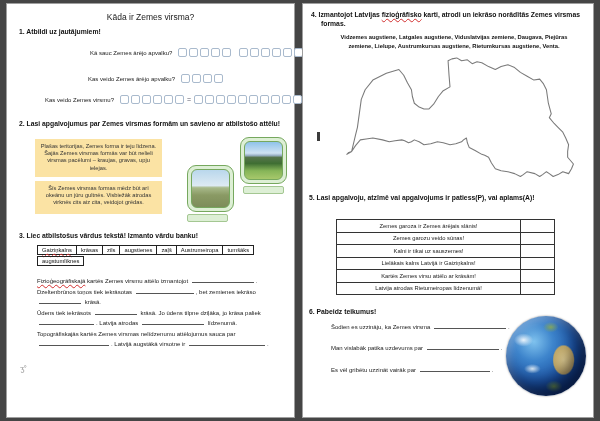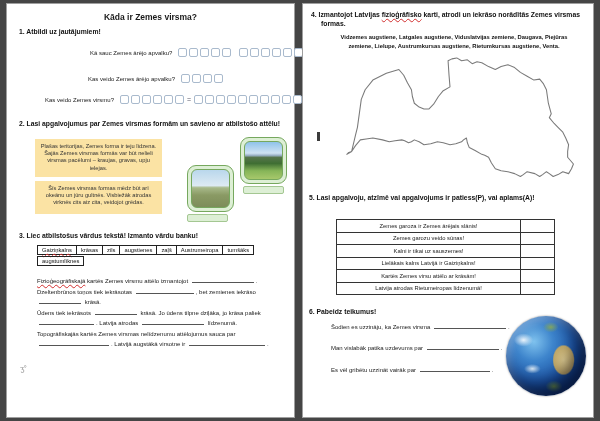--- a/index.html
+++ b/index.html
@@ -3,21 +3,21 @@
 <meta charset="utf-8">
 <style>
   * { margin:0; padding:0; box-sizing:border-box; }
   html,body { width:600px; height:421px; }
   body { background:#454545; position:relative; font-family:"Liberation Sans", sans-serif; color:#1a1a1a; overflow:hidden; }
 
   .page { position:absolute; top:4px; height:413px; background:#fff; box-shadow:0 0 0 1px #9f9f9f; }
   #page-left  { left:7px;   width:287px; }
   #page-right { left:303px; width:290px; }
 
-  .title { position:absolute; top:8px; left:0; right:0; text-align:center; font-size:8.5px; font-weight:bold; }
+  .title { position:absolute; top:8px; left:0; right:0; text-align:center; font-size:8.5px; font-weight:normal; }
   .sec-header { position:absolute; font-size:6.8px; font-weight:bold; color:#111; }
 
   .q-row { position:absolute; display:flex; align-items:center; height:11px; }
   .q-label { font-size:6px; margin-right:6px; white-space:nowrap; color:#222; }
   .box-group { display:flex; gap:2px; }
   .lbox { width:9px; height:9px; border:1px solid #a9bacd; border-radius:2px; background:#fff; }
   .eq { font-size:7px; color:#556; margin:0 3px; }
 
   .ybox { position:absolute; background:#fbe3a4; font-size:5.7px; line-height:7.2px; text-align:center; padding:4px 5px; color:#333; }
 

